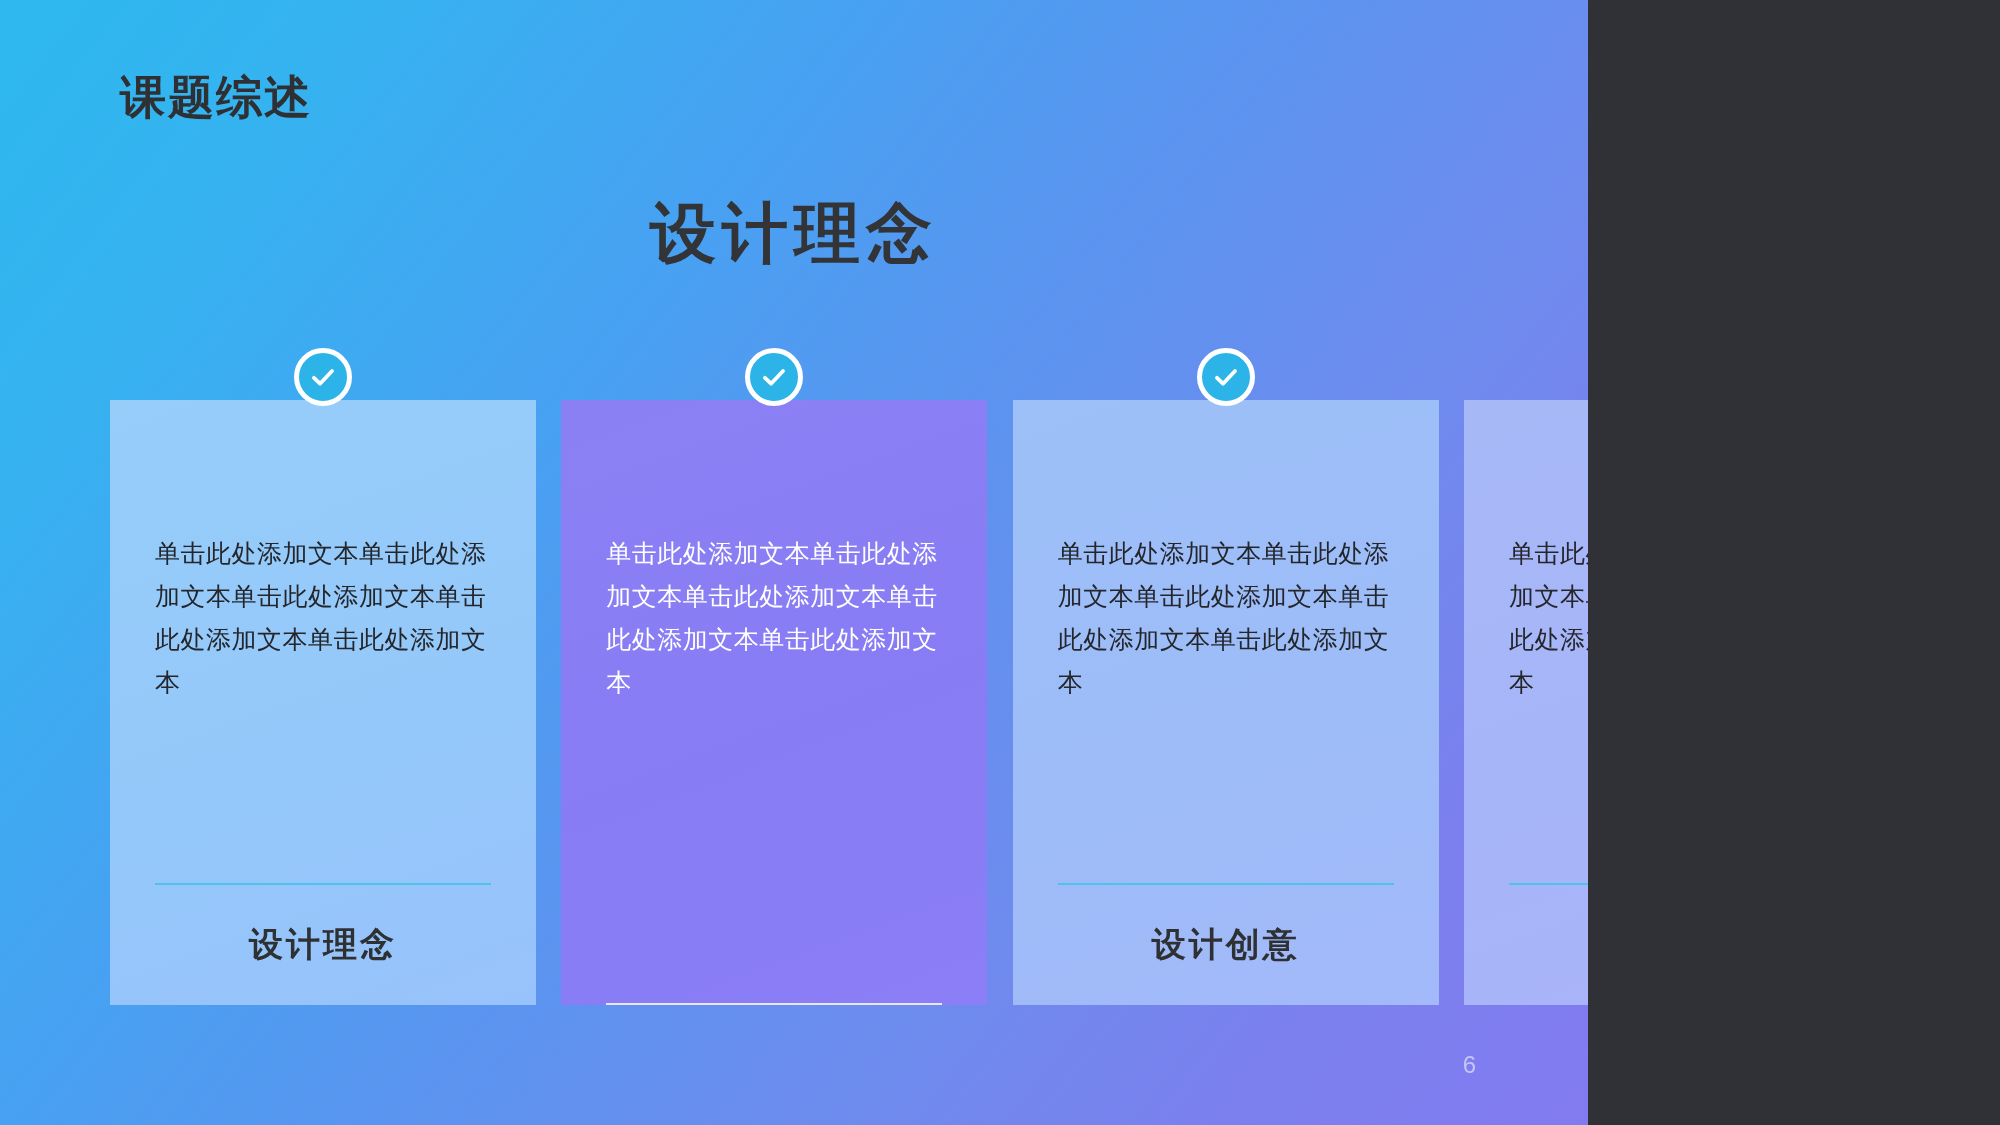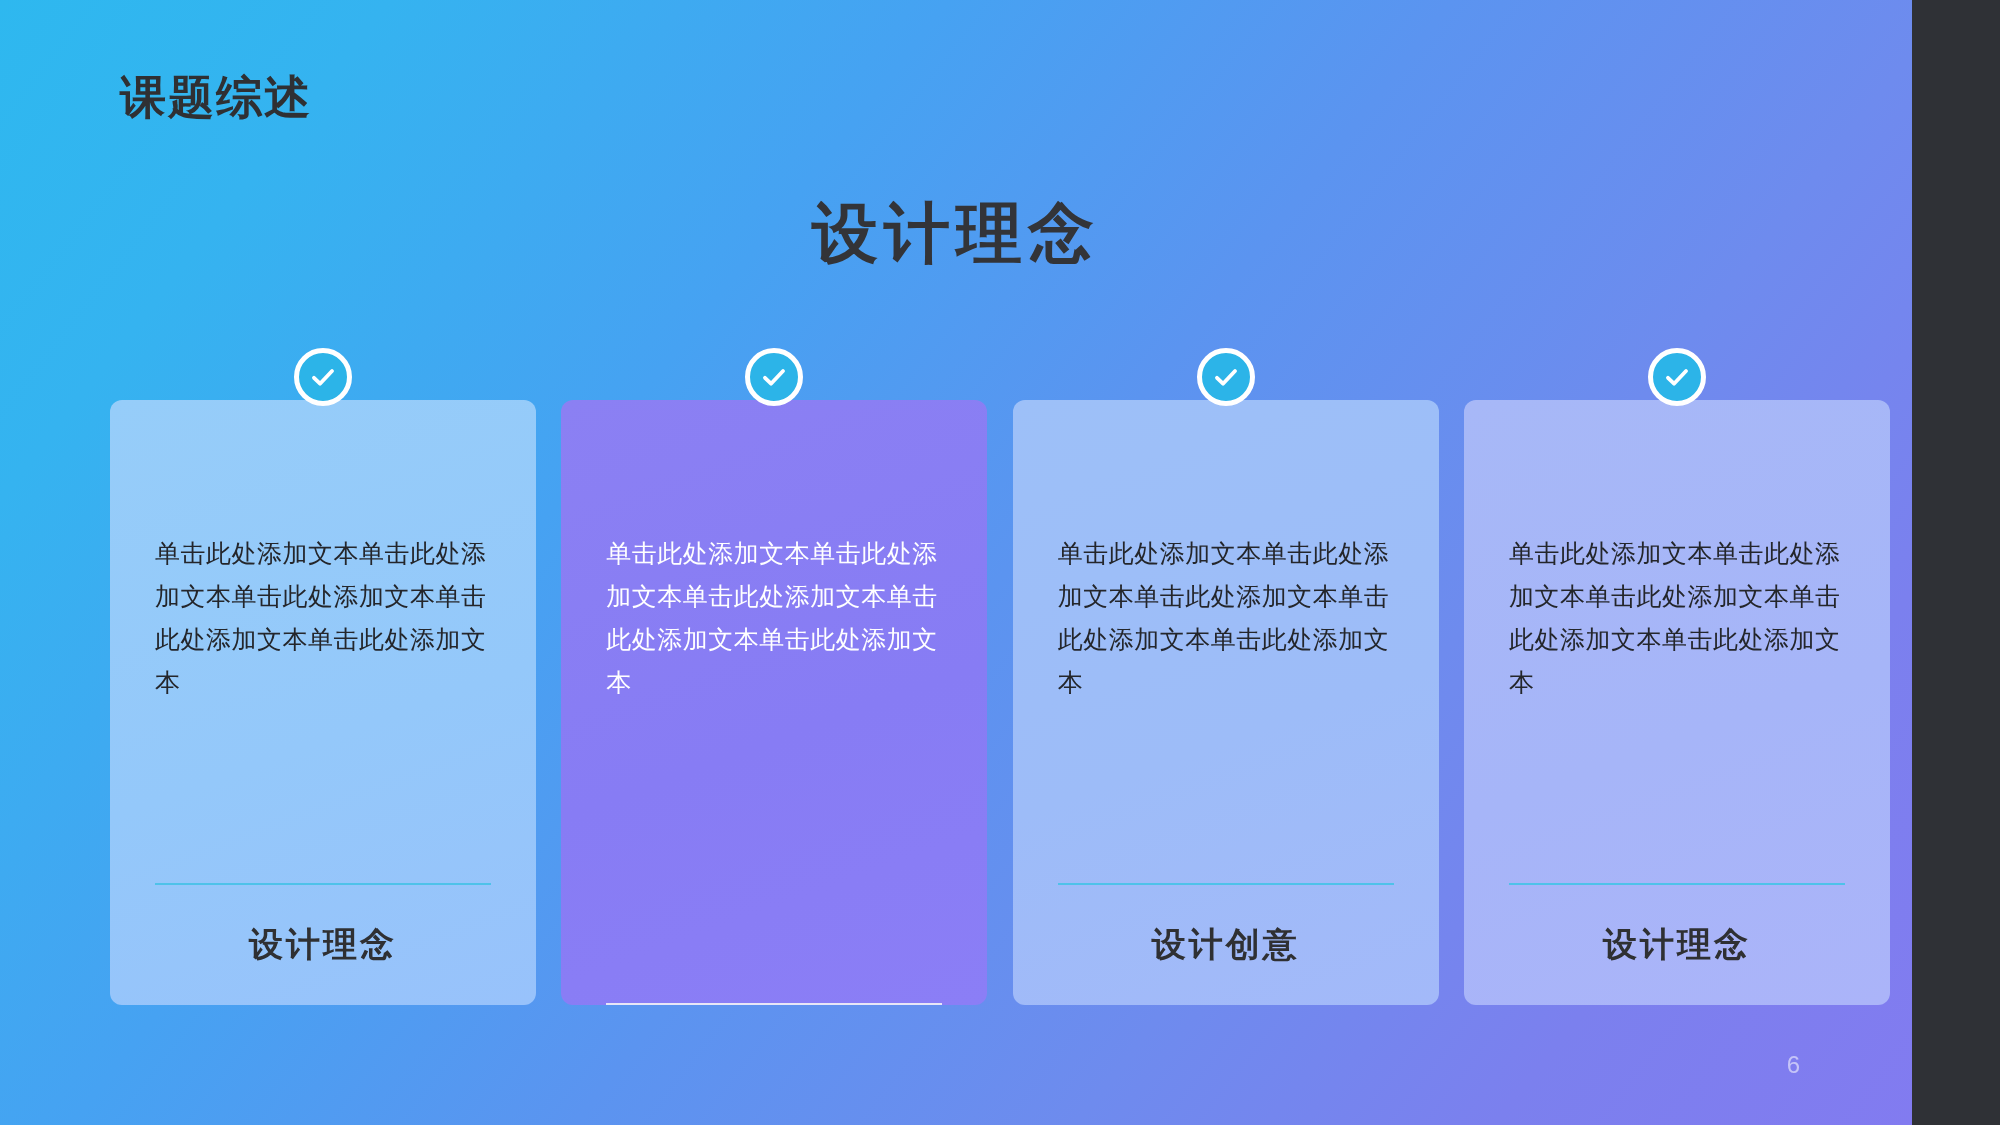--- a/index.html
+++ b/index.html
@@ -2,21 +2,21 @@
 <html><head>
 <meta charset="utf-8">
 <style>
   html, body {
     margin: 0;
     padding: 0;
     background: #2f3136;
   }
   #slide {
     position: relative;
-    width: 1912px;
+    width: 1588px;
     height: 1125px;
     overflow: hidden;
     font-family: "Liberation Sans", "DejaVu Sans", sans-serif;
     background:
       linear-gradient(128deg,
         #2eb8ef 0%,
         #35b3f0 14%,
         #46a2f2 34%,
         #5b94f0 52%,
         #6e8bee 70%,
@@ -61,21 +61,21 @@
     height: 605px;
     display: flex;
     flex-direction: row;
     justify-content: space-between;
     align-items: stretch;
   }
 
   .card {
     position: relative;
     width: 426px;
-    border-radius: 12px;
+    border-radius: 0;
     box-sizing: border-box;
     padding: 0 45px;
     display: flex;
     flex-direction: column;
   }
 
   
   .card.v1 {
     background: linear-gradient(160deg, #96cdf9 0%, #94c8fa 55%, #98c2fb 100%);
   }

